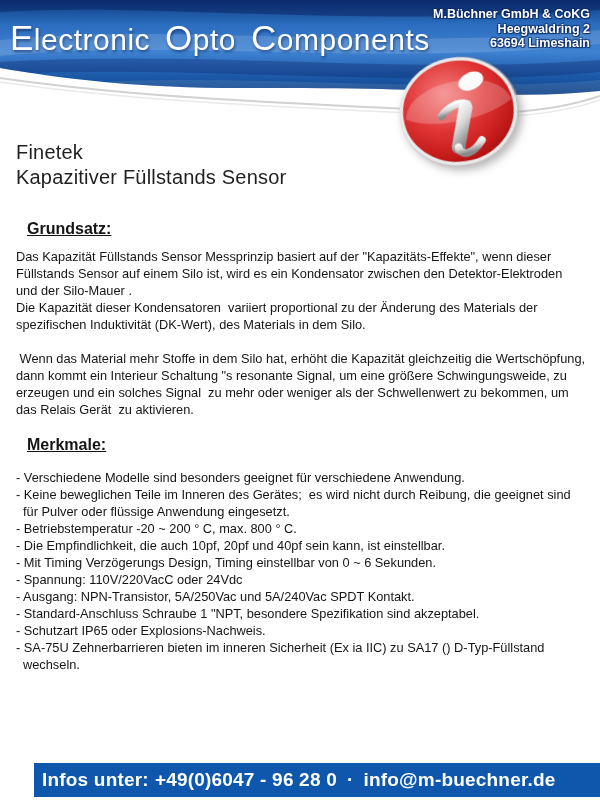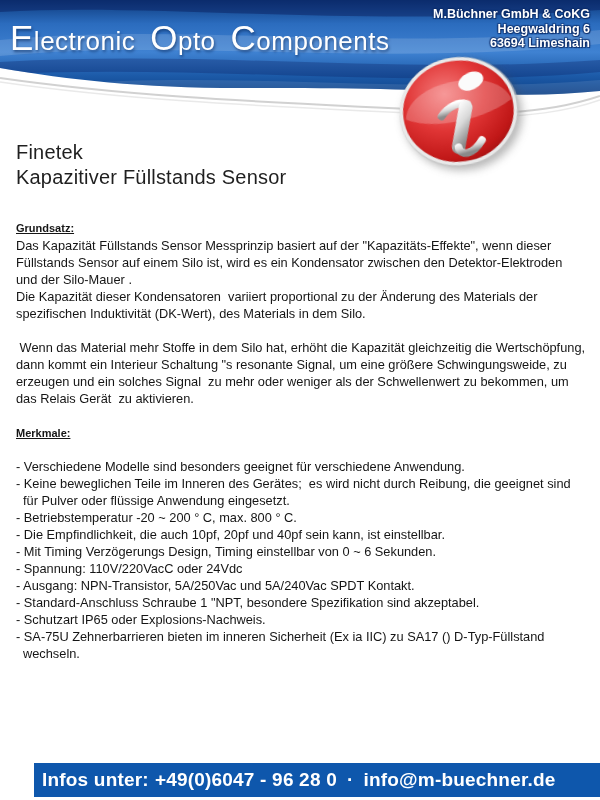--- a/index.html
+++ b/index.html
@@ -8,37 +8,37 @@
     font-family:"Liberation Sans",sans-serif;color:#151515;
   }
   
   .header{position:absolute;left:0;top:0;width:600px;height:130px;}
   .header-svg{position:absolute;left:0;top:0;width:600px;height:130px;display:block;}
   .logo{
     position:absolute;left:10px;top:16px;white-space:nowrap;color:#fff;
     text-shadow:1px 2px 3px rgba(0,25,70,0.55);letter-spacing:0.5px;line-height:44px;
   }
   .logo .lg{font-size:35px;font-weight:400;}
-  .logo .sm{font-size:26px;font-weight:400;}
+  .logo .sm{font-size:30px;font-weight:400;}
   .logo .gap{margin-right:15px;}
   .address{
     position:absolute;top:7px;right:10px;text-align:right;color:#ffffff;font-weight:bold;
     font-size:12.5px;line-height:14.5px;
     text-shadow:1px 1px 1px #0a2a66,-1px -1px 1px rgba(10,42,102,.65),1px -1px 1px rgba(10,42,102,.65),-1px 1px 1px rgba(10,42,102,.65);
   }
   .info-badge{
     position:absolute;left:396px;top:54px;width:127px;height:116px;
     transform:rotate(-8deg);
     filter:drop-shadow(3px 4px 4px rgba(70,70,70,0.40));
   }
   
   .content{position:absolute;left:16px;top:140px;width:570px;}
   .title-line{font-size:20px;line-height:25px;color:#1f1f1f;letter-spacing:0.2px;}
   .section-heading{
-    margin:0;font-size:11px;line-height:17px;font-weight:bold;
+    margin:11px;font-size:16px;line-height:17px;font-weight:bold;
     text-decoration:underline;color:#151515;
   }
   .mt-head1{margin-top:30px;}
   .mt-head2{margin-top:18px;}
   .para{margin:0;font-size:12.8px;line-height:17px;white-space:pre-wrap;}
   .mt-blank{margin-top:17px;}
   .bullets{margin-top:16px;}
   .bullet{margin:0;font-size:12.8px;line-height:17px;white-space:pre-wrap;padding-left:7px;text-indent:-7px;}
   
   .footer{
@@ -79,21 +79,21 @@
       <path d="M0,78 C160,101 330,104 465,112 C525,115 570,106 600,96" stroke="#c9c9c9" stroke-width="2" fill="none" opacity="0.85"></path>
       <path d="M0,82 C160,105 330,108 465,116 C525,119 572,110 600,100" stroke="#e3e3e3" stroke-width="1.5" fill="none" opacity="0.8"></path>
     </svg>
 
     <div class="logo">
       <span class="lg">E</span><span class="sm gap">lectronic</span><span class="lg">O</span><span class="sm gap">pto</span><span class="lg">C</span><span class="sm">omponents</span>
     </div>
 
     <div class="address">
       <div>M.Büchner GmbH &amp; CoKG</div>
-      <div>Heegwaldring 6</div>
+      <div>Heegwaldring 2</div>
       <div>63694 Limeshain</div>
     </div>
 
     <svg class="info-badge" viewBox="0 0 130 120">
       <defs>
         <radialGradient id="rg" cx="40%" cy="32%" r="78%">
           <stop offset="0" stop-color="#f47b7b"></stop>
           <stop offset="0.45" stop-color="#e03535"></stop>
           <stop offset="0.8" stop-color="#c01717"></stop>
           <stop offset="1" stop-color="#8f0d0d"></stop>

